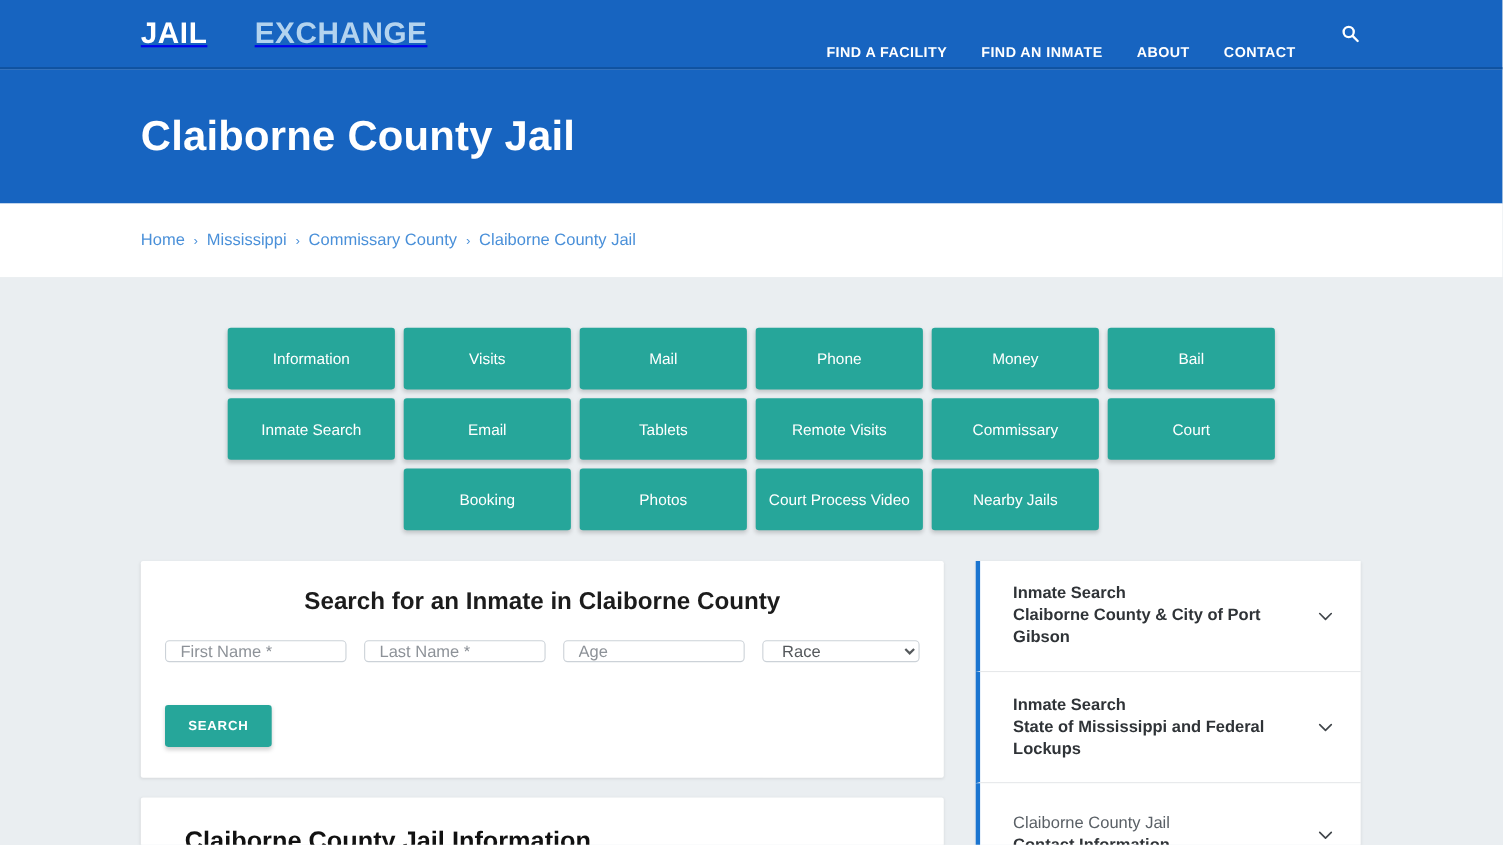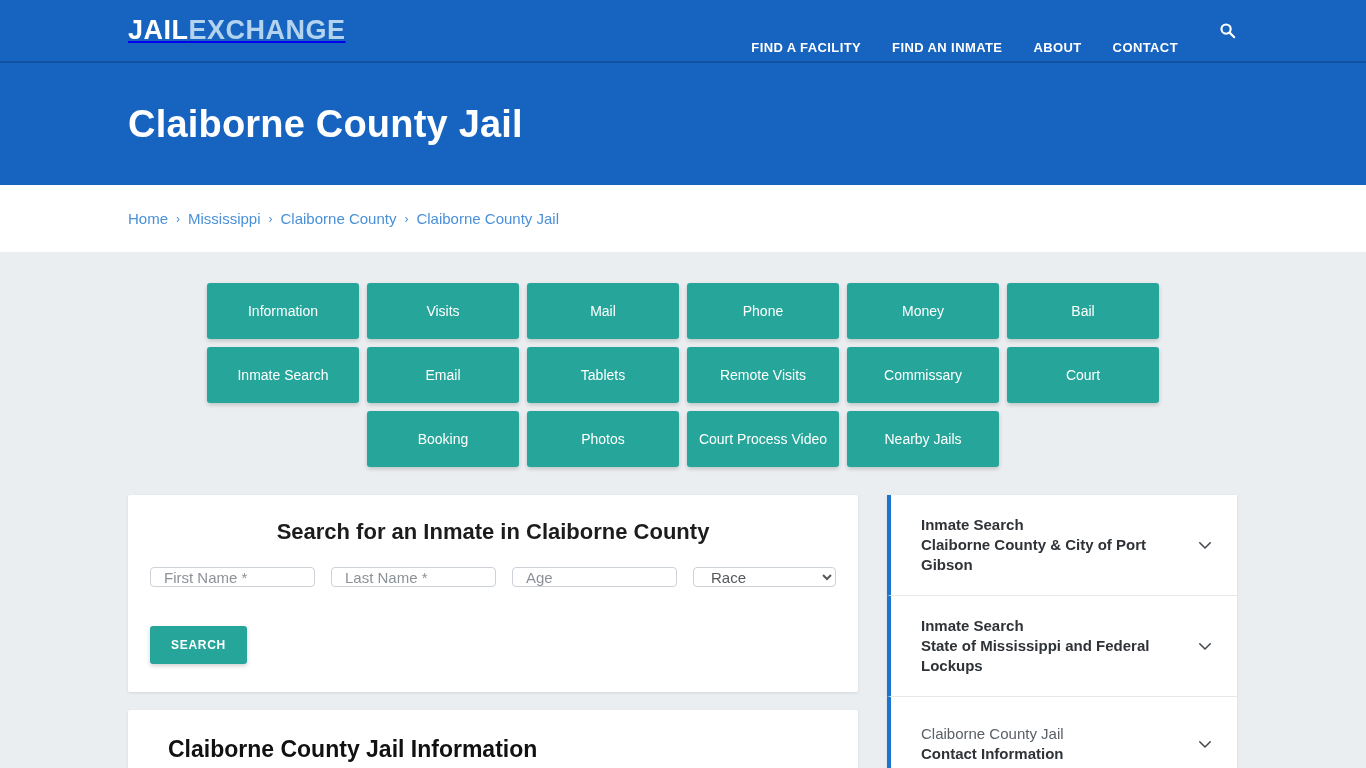--- a/index.html
+++ b/index.html
@@ -22,21 +22,21 @@
     position: relative;
   }
   .logo {
     font-size: 27px;
     font-weight: bold;
     letter-spacing: 0.5px;
     line-height: 1;
     white-space: nowrap;
   }
   .logo .jail { color: #ffffff; }
-  .logo .exchange { color: #b3d3ef; }
+  .logo .exchange { color: #b3d3ef; margin-left: 43px; }
 
   .nav-links {
     margin-left: auto;
     display: flex;
     align-items: center;
     gap: 31px;
   }
   .nav-link {
     color: #ffffff;
     font-size: 13px;
@@ -102,21 +102,21 @@
     padding: 30px 128px 0 128px;
   }
 
   
   .btn-grid {
     display: flex;
     flex-wrap: wrap;
     gap: 8px 8px;
     justify-content: center;
     width: 1096px;
-    margin: 1px auto;
+    margin: 16px auto;
   }
   .tab-btn {
     width: 152px;
     height: 56px;
     background: #26a69a;
     color: #ffffff;
     font-size: 14px;
     border: none;
     border-radius: 3px;
     box-shadow: 0 2px 4px rgba(0,0,0,0.18);
@@ -265,21 +265,21 @@
 <div class="hero">
   <h1>Claiborne County Jail</h1>
 </div>
 
 <div class="breadcrumb-bar">
   <nav class="breadcrumb">
     <a class="crumb" href="#">Home</a>
     <span class="crumb-sep">›</span>
     <a class="crumb" href="#">Mississippi</a>
     <span class="crumb-sep">›</span>
-    <a class="crumb" href="#">Claiborne County</a>
+    <a class="crumb" href="#">Commissary County</a>
     <span class="crumb-sep">›</span>
     <a class="crumb" href="#">Claiborne County Jail</a>
   </nav>
 </div>
 
 <div class="content">
 
   <div class="btn-grid">
     <button class="tab-btn">Information</button>
     <button class="tab-btn">Visits</button>

